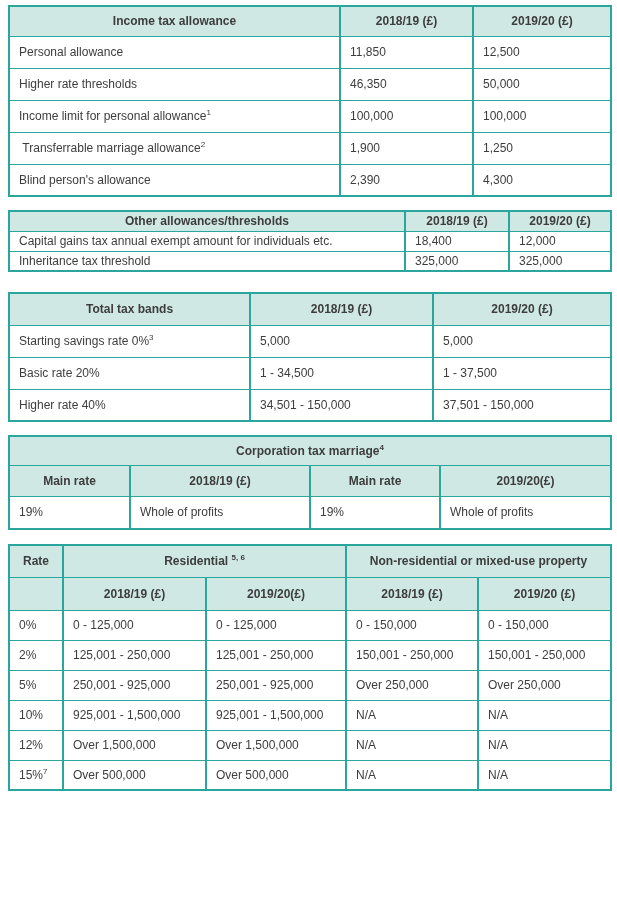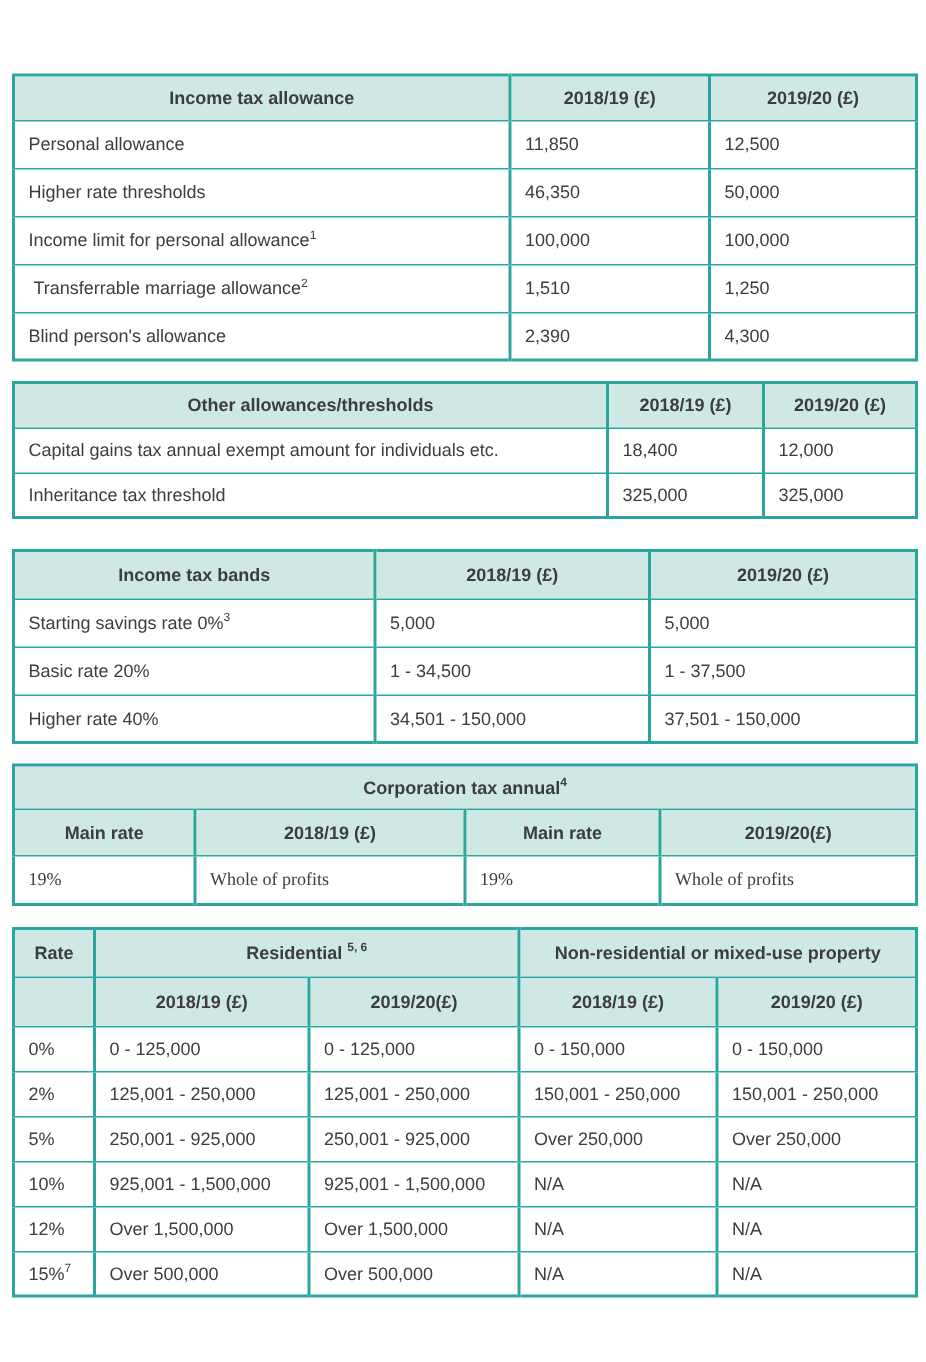--- a/index.html
+++ b/index.html
@@ -36,34 +36,34 @@
   }
   .taxtbl th {
     background: var(--header_bg, #cfe8e4);
     font-weight: bold;
     text-align: center;
     padding: 0 4px;
   }
   .taxtbl td { background: #ffffff; text-align: left; }
   sup { font-size: 8px; line-height: 0; }
 
-  .t1 { margin-bottom: 13px; margin-top: 44px; }
+  .t1 { margin-bottom: 13px; }
   .t1 tr { height: 32px; }
   .t1 tr.hr { height: 30px; }
 
   .t2 { margin-bottom: 20px; }
-  .t2 tr { height: 30px; padding-left: 12px; }
+  .t2 tr { height: 20px; padding-left: 12px; }
 
   .t3 { margin-bottom: 13px; }
   .t3 tr { height: 32px; }
 
   .t4 { margin-bottom: 14px; }
   .t4 tr.title { height: 29px; }
   .t4 tr.hr2  { height: 31px; }
-  .t4 tr.data { height: 33px; font-family: Liberation Serif, serif; }
+  .t4 tr.data { height: 33px; }
 
   .t5 { margin-bottom: 5px; }
   .t5 tr.title { height: 30px; }
   .t5 tr.group { height: 32px; }
   .t5 tr.years { height: 33px; }
   .t5 tr.total { height: 26px; }
   .t5 tr.data  { height: 30px; }
 </style>
 </head>
 <body>
@@ -92,21 +92,21 @@
       <td>46,350</td>
       <td>50,000</td>
     </tr>
     <tr>
       <td><span>Income limit for personal allowance</span><sup>1</sup></td>
       <td>100,000</td>
       <td>100,000</td>
     </tr>
     <tr>
       <td><span> Transferrable marriage allowance</span><sup>2</sup></td>
-      <td>1,510</td>
+      <td>1,900</td>
       <td>1,250</td>
     </tr>
     <tr>
       <td>Blind person's allowance</td>
       <td>2,390</td>
       <td>4,300</td>
     </tr>
   </tbody>
     </table>
 
@@ -136,21 +136,21 @@
     </table>
 
   <table class="taxtbl t3">
     <colgroup>
         <col style="width:241px">
         <col style="width:183px">
         <col style="width:178px">
       </colgroup>
     <tbody>
         <tr>
-      <th>Income tax bands</th>
+      <th>Total tax bands</th>
       <th>2018/19 (£)</th>
       <th>2019/20 (£)</th>
     </tr>
     <tr>
       <td><span>Starting savings rate 0%</span><sup>3</sup></td>
       <td>5,000</td>
       <td>5,000</td>
     </tr>
     <tr>
       <td>Basic rate 20%</td>
@@ -167,21 +167,21 @@
 
   <table class="taxtbl t4">
     <colgroup>
         <col style="width:121px">
         <col style="width:180px">
         <col style="width:130px">
         <col style="width:171px">
       </colgroup>
     <tbody>
         <tr class="title">
-      <th colspan="4"><span>Corporation tax annual</span><sup>4</sup></th>
+      <th colspan="4"><span>Corporation tax marriage</span><sup>4</sup></th>
     </tr>
     <tr class="hr2">
       <th>Main rate</th>
       <th>2018/19 (£)</th>
       <th>Main rate</th>
       <th>2019/20(£)</th>
     </tr>
     <tr class="data">
       <td>19%</td>
       <td>Whole of profits</td>

